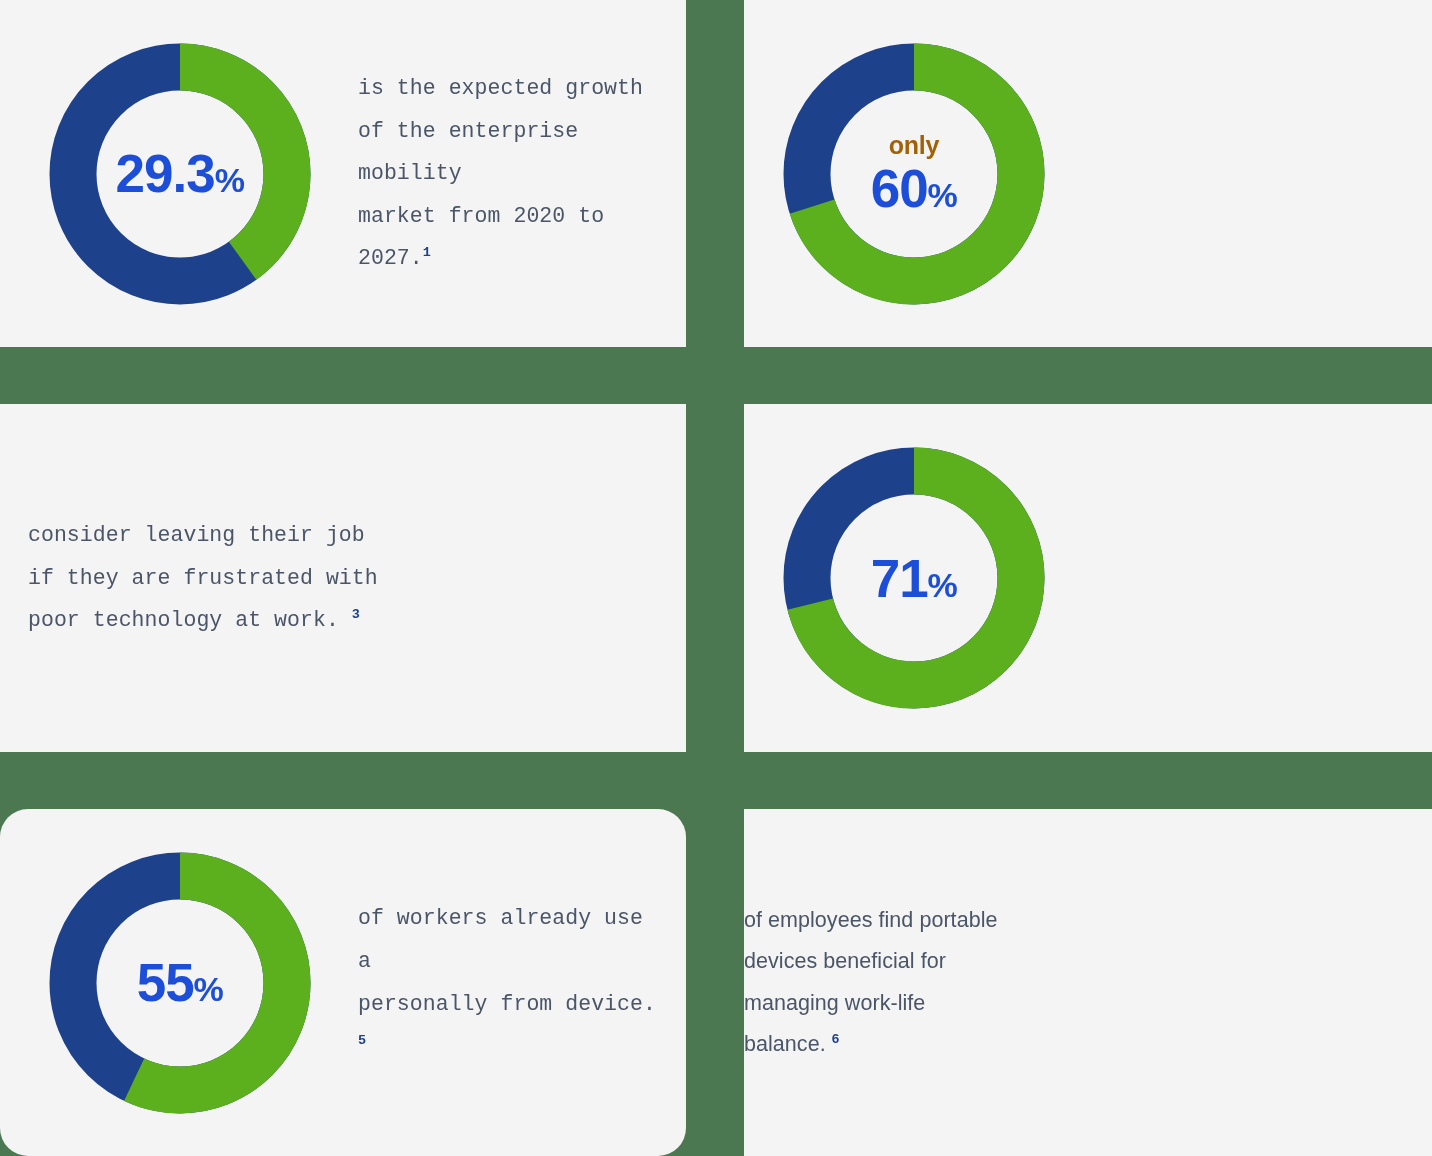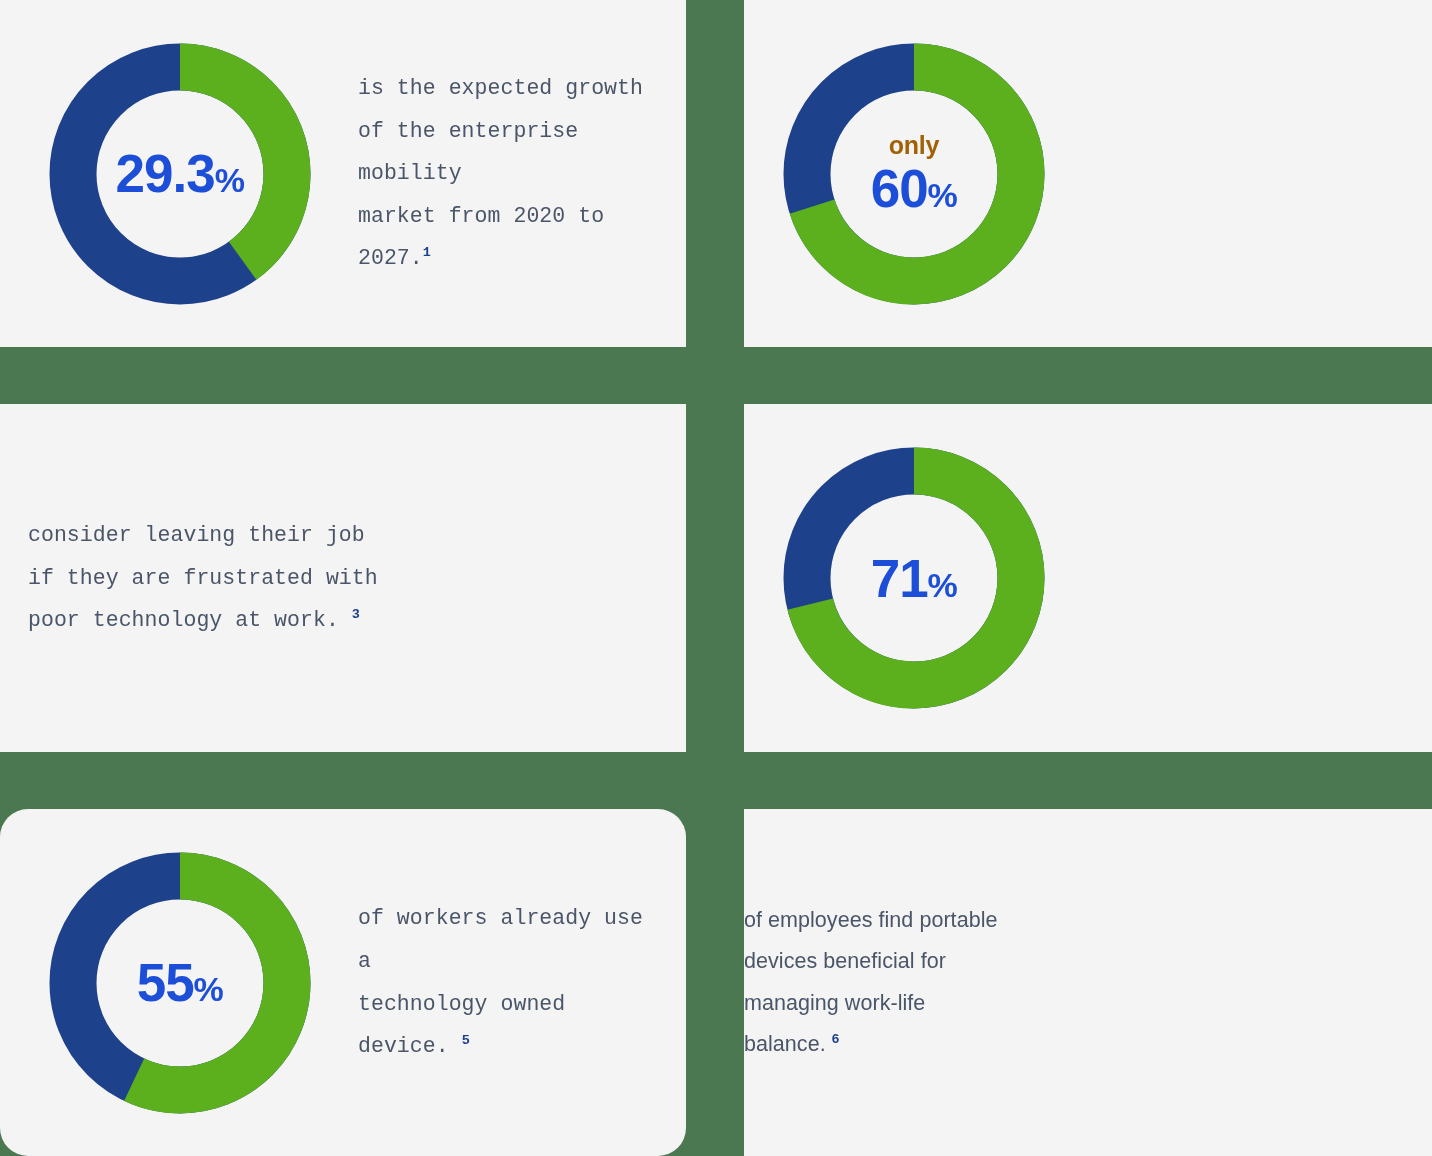--- a/index.html
+++ b/index.html
@@ -187,21 +187,21 @@
           <circle cx="131" cy="131" r="107" fill="none" stroke="#1e418c" stroke-width="47"></circle>
           <circle class="arc-green" cx="131" cy="131" r="107" fill="none" stroke="#5cb01d" stroke-width="47" transform="rotate(-90 131 131)" stroke-dasharray="383.21147188488294 289.0893559833328" stroke-dashoffset="0"></circle>
         </svg>
         <div class="donut-center">
           <div class="value"><span class="num">55</span><span class="pct">%</span></div>
         </div>
       </div>
     </div>
     <div class="text-block pad-text-1">
       <span>of workers already use a</span><br>
-      <span>technology owned device.</span> <sup>5</sup>
+      <span>personally from device.</span> <sup>5</sup>
     </div>
   </div>
 
   <div class="card card-r5c3">
     <div class="text-block tight">
       <span>of employees find portable</span><br>
       <span>devices beneficial for</span><br>
       <span>managing work-life</span><br>
       <span>balance.</span> <sup>6</sup>
     </div>

